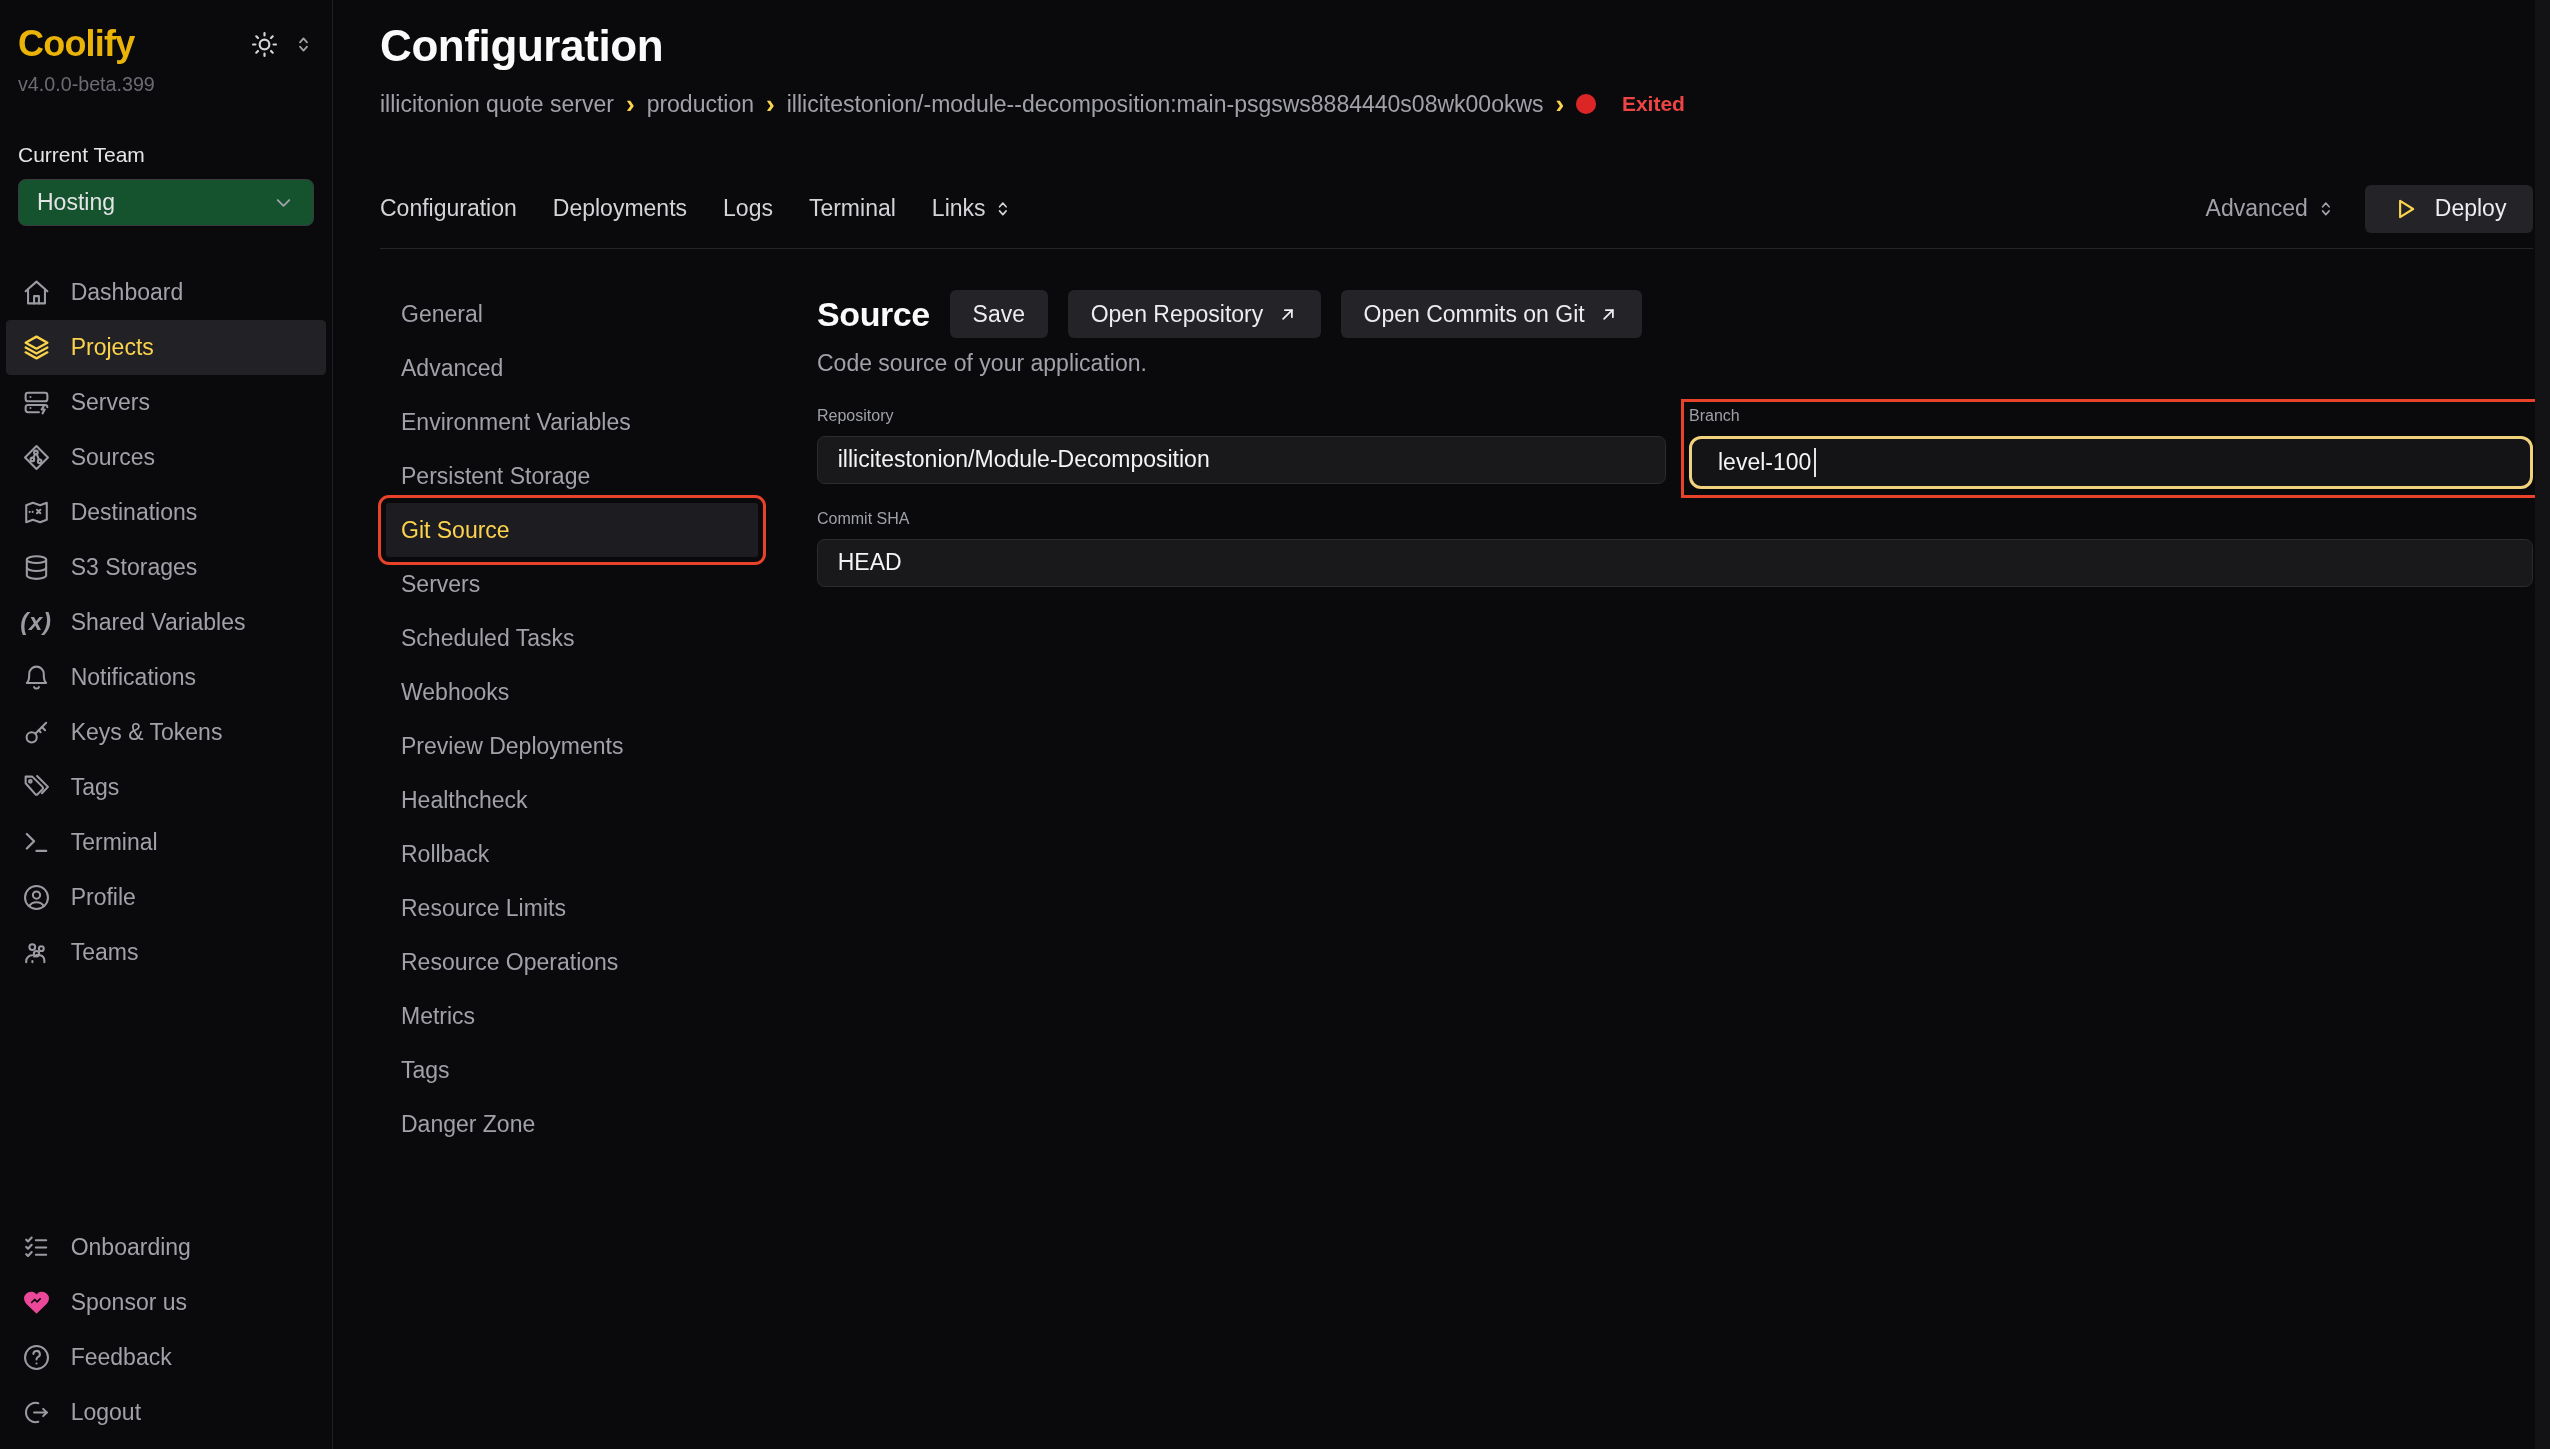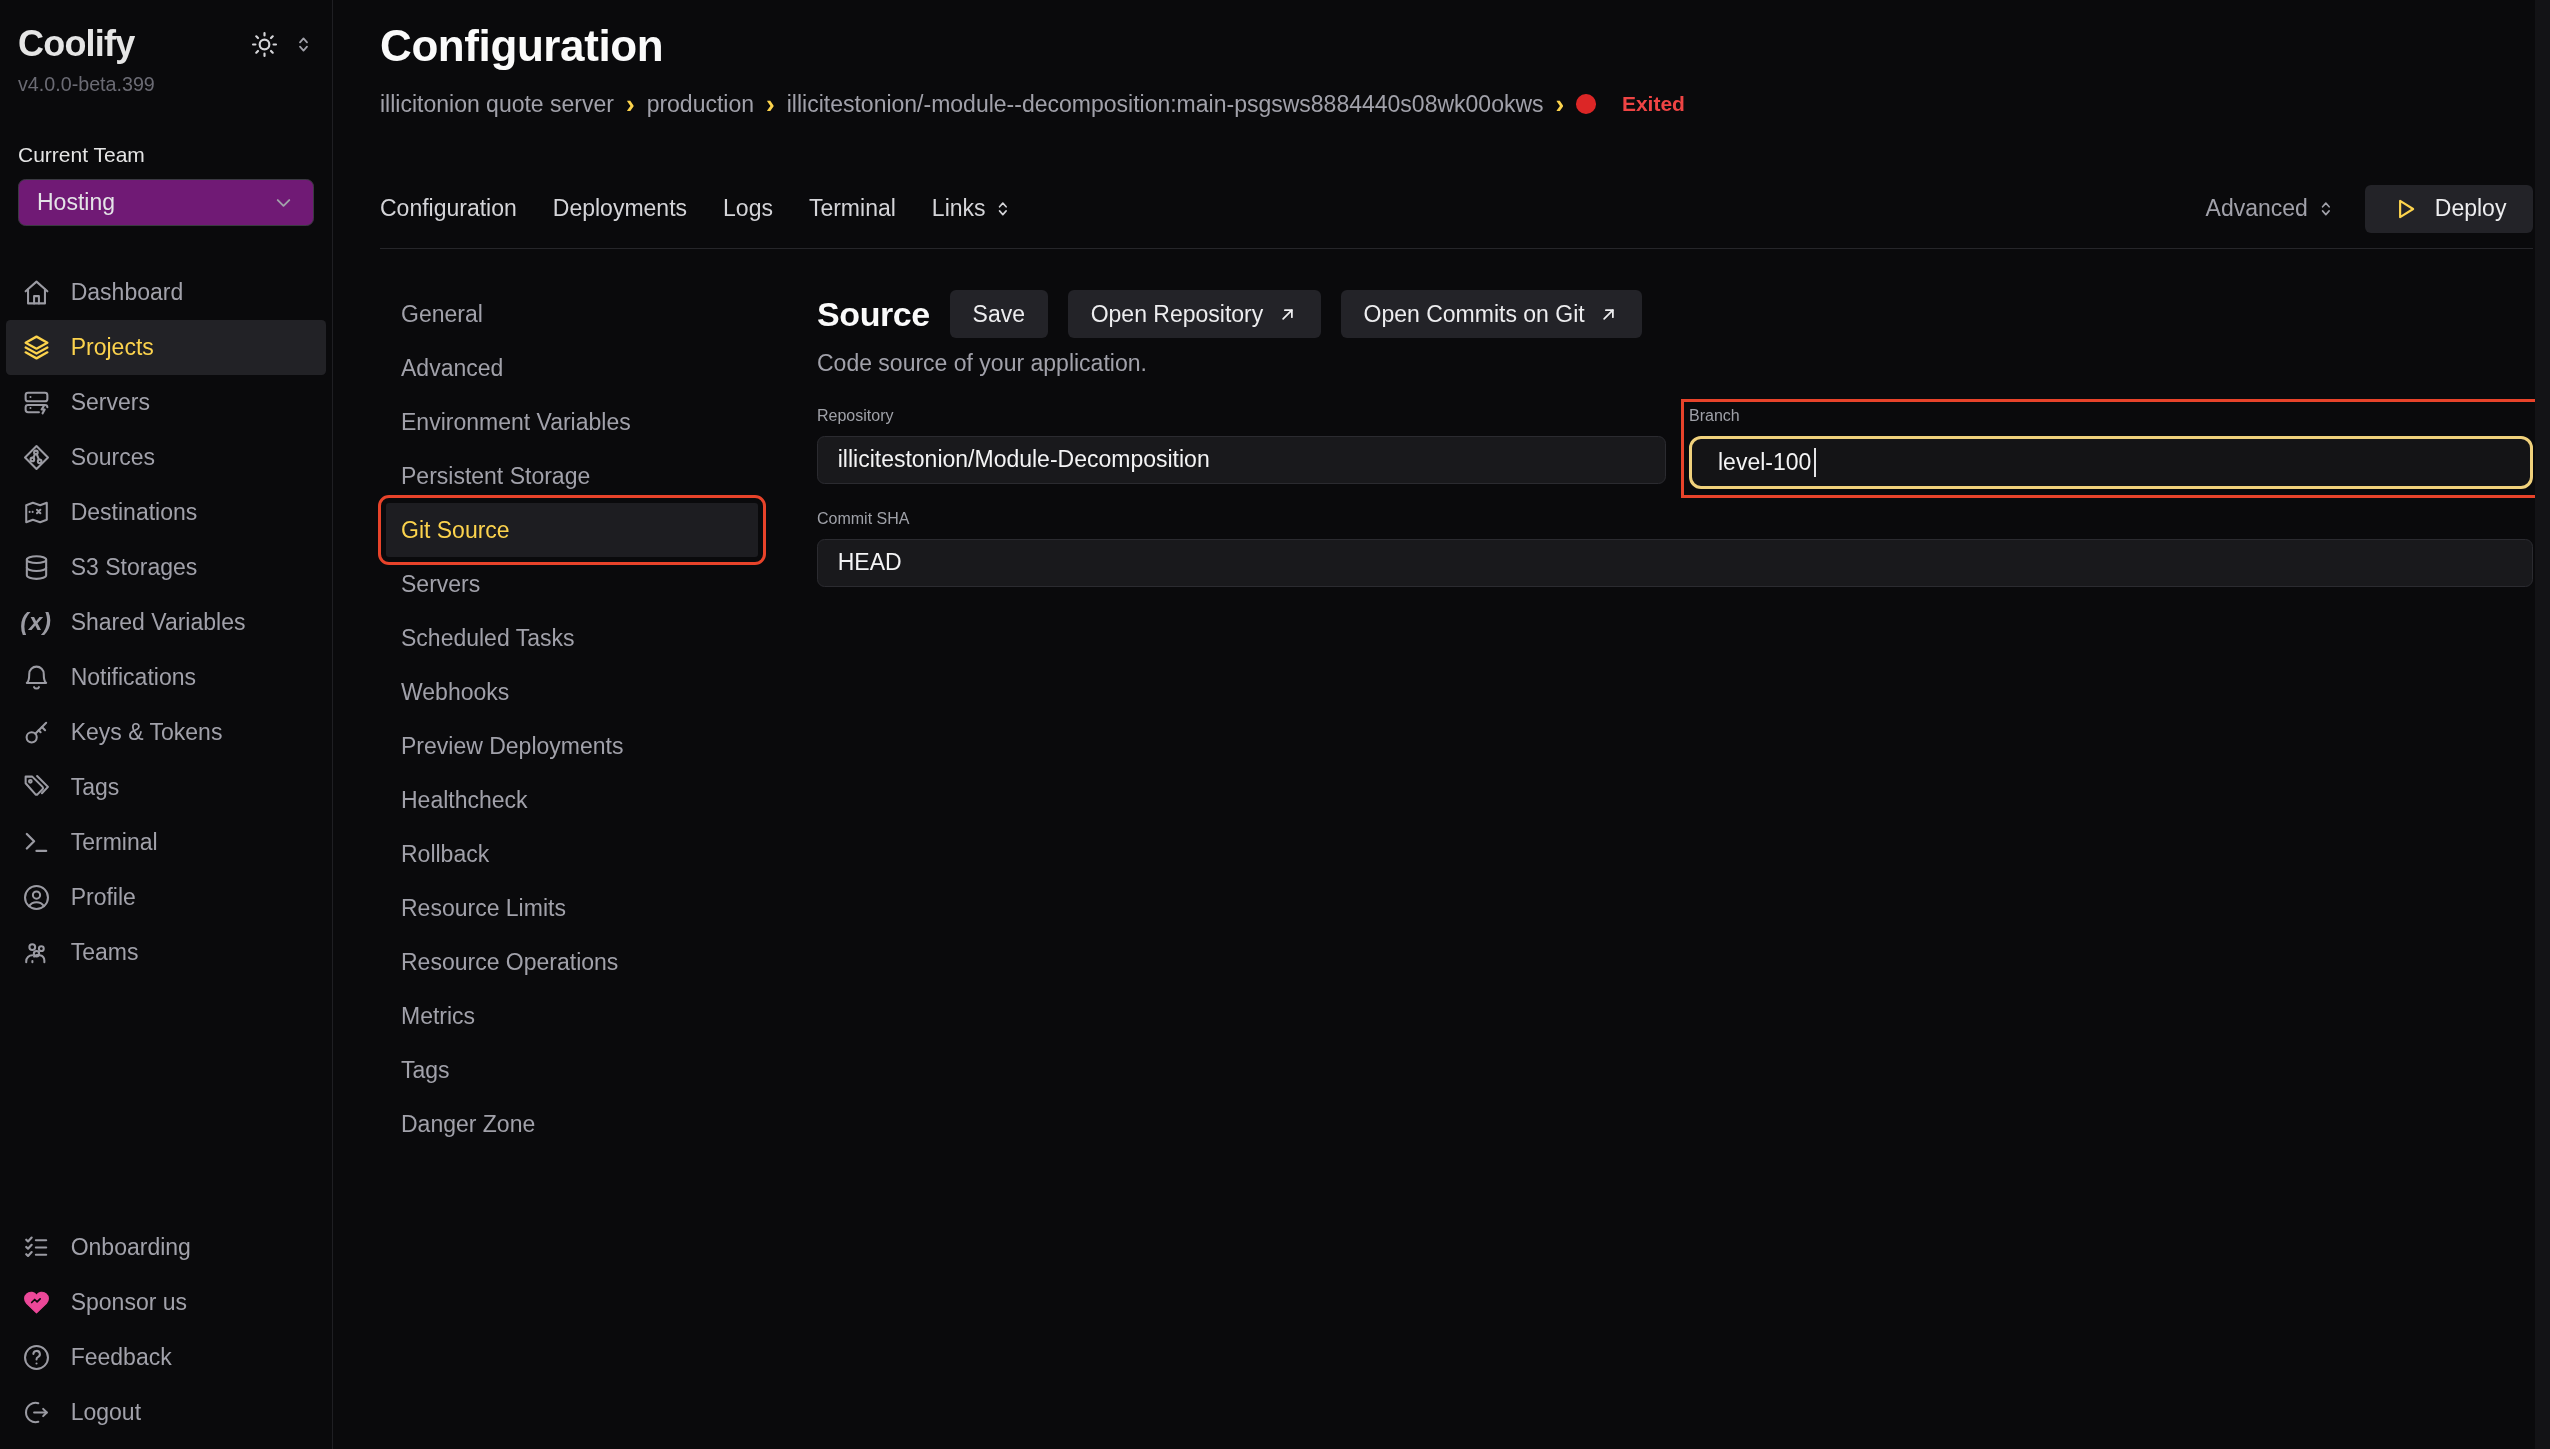--- a/index.html
+++ b/index.html
@@ -5,26 +5,26 @@
   * { box-sizing: border-box; margin: 0; padding: 0; }
   html,body { width: 2550px; height: 1449px; background:#0a0a0c; overflow:hidden; }
   body { font-family:"Liberation Sans","DejaVu Sans",sans-serif; color:#a1a1aa; font-size:23px; }
   svg { display:block; }
 
   .app { display:flex; width:2550px; height:1449px; }
 
   
   .sidebar { width:333px; flex:0 0 333px; border-right:1.5px solid #1f1f23; display:flex; flex-direction:column; height:100%; background:#0a0a0c; }
   .logo-row { display:flex; align-items:center; margin:23px 18px 0 18px; }
-  .logo { font-size:36px; font-weight:800; color:#e5e5e5; letter-spacing:-0.8px; }
+  .logo { font-size:36px; font-weight:800; color:#eab308; letter-spacing:-0.8px; }
   .theme-btn { margin-left:auto; color:#d4d4d8; cursor:pointer; }
   .size-btn { margin-left:13.6px; color:#a1a1aa; cursor:pointer; }
   .version { margin:7.6px 18px 0 18px; font-size:19.7px; color:#6b6b74; }
   .team-label { margin:47px 18px 0 18px; font-size:21px; color:#e5e5e5; }
-  .team-select { margin:12px 18px 0 18px; height:47px; border:1.5px solid #3a3a41; border-radius:7.6px; display:flex; align-items:center; padding:0 18px; color:#e4e4e7; cursor:pointer; background:#701a75; }
+  .team-select { margin:12px 18px 0 18px; height:47px; border:1.5px solid #3a3a41; border-radius:7.6px; display:flex; align-items:center; padding:0 18px; color:#e4e4e7; cursor:pointer; background:#14532d; }
   .team-select .chev { margin-left:auto; color:#a1a1aa; }
 
   .nav { margin-top:39px; }
   .nav-item { height:55px; display:flex; align-items:center; gap:19.7px; padding:0 10.6px 0 15px; margin:0 6px; border-radius:4.5px; color:#a1a1aa; cursor:pointer; }
   .nav-item .ic { width:30px; display:flex; justify-content:center; color:#9b9ba3; }
   .nav-item span.lbl { font-size:23px; }
   .nav-item.active { background:#222226; color:#fcd34d; }
   .nav-item.active .ic { color:#fcd34d; }
   .varx { font-size:24px; font-weight:700; font-style:italic; letter-spacing:0.8px; }
   .sidebar-bottom { margin-top:auto; margin-bottom:9px; }

